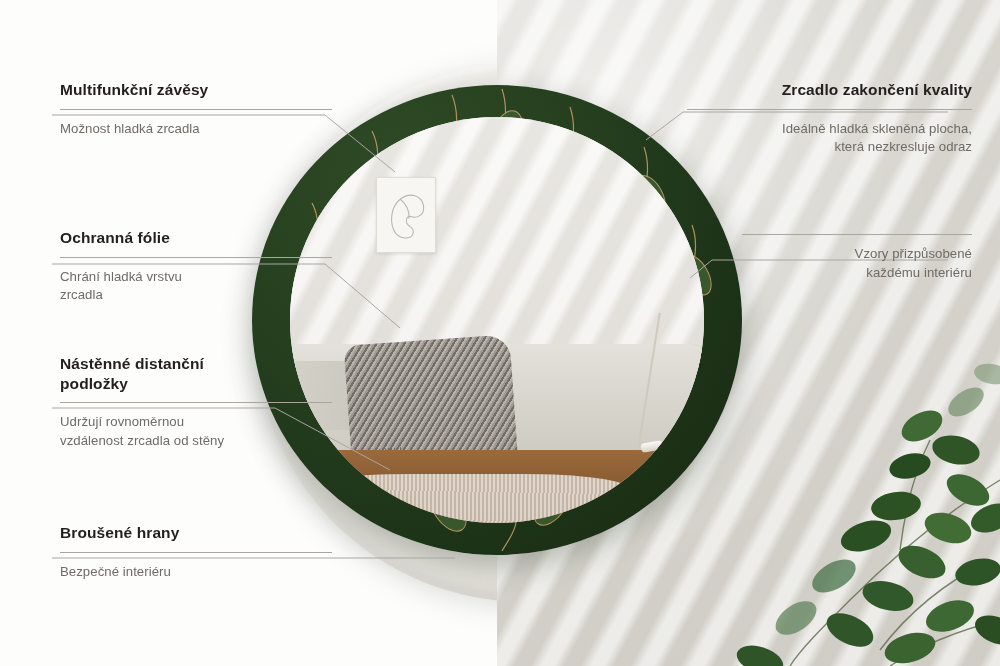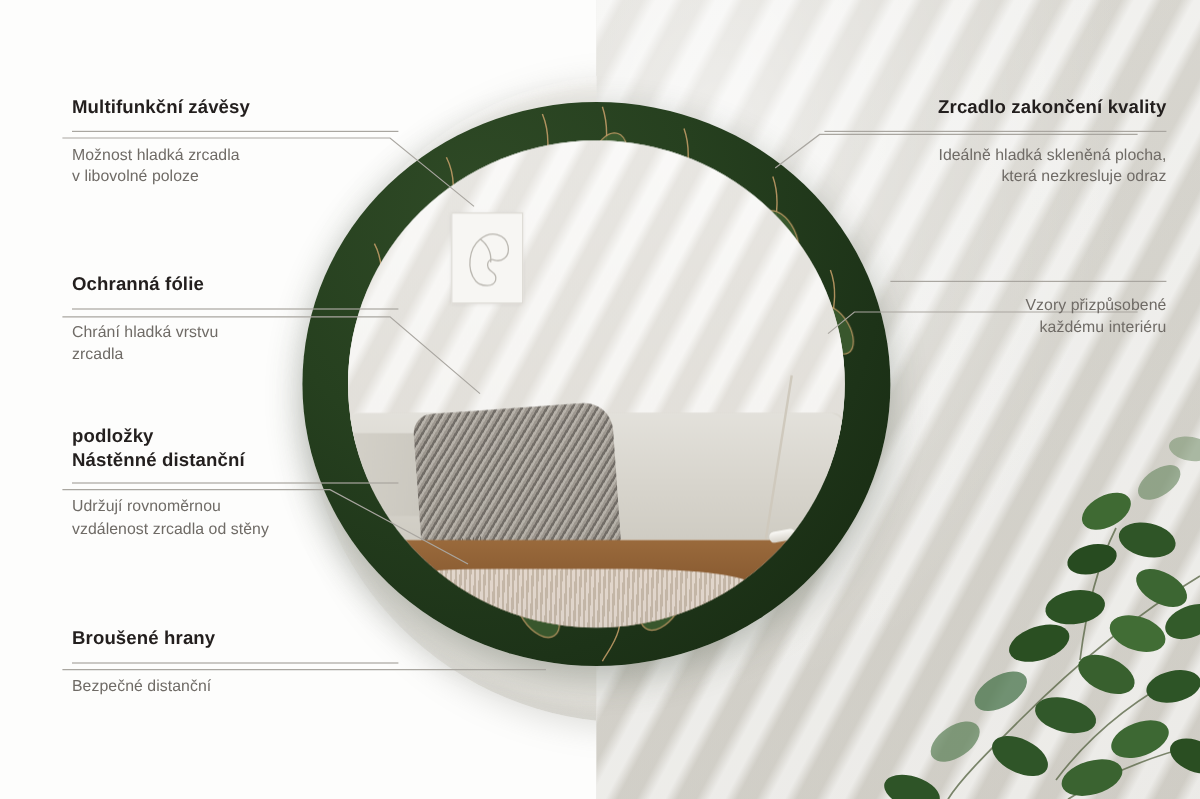--- a/index.html
+++ b/index.html
@@ -308,50 +308,49 @@
       <path d="M948,112 L683,112 L646,140"></path>
       <path d="M948,260 L712,260 L690,278"></path>
     </g>
   </svg>
 
   <div class="callout left-callout c1">
     <div class="title">Multifunkční závěsy</div>
     <div class="rule"></div>
     <div class="desc">
       <div>Možnost hladká zrcadla</div>
-      <div>v libovolné poloze</div>
     </div>
   </div>
 
   <div class="callout left-callout c2">
     <div class="title">Ochranná fólie</div>
     <div class="rule"></div>
     <div class="desc">
       <div>Chrání hladká vrstvu</div>
       <div>zrcadla</div>
     </div>
   </div>
 
   <div class="callout left-callout c3">
     <div class="title">
+      <div>Nástěnné distanční</div>
       <div>podložky</div>
-      <div>Nástěnné distanční</div>
     </div>
     <div class="rule"></div>
     <div class="desc">
       <div>Udržují rovnoměrnou</div>
       <div>vzdálenost zrcadla od stěny</div>
     </div>
   </div>
 
   <div class="callout left-callout c4">
     <div class="title">Broušené hrany</div>
     <div class="rule"></div>
     <div class="desc">
-      <div>Bezpečné distanční</div>
+      <div>Bezpečné interiéru</div>
     </div>
   </div>
 
   <div class="callout right-callout r1">
     <div class="title">Zrcadlo zakončení kvality</div>
     <div class="rule"></div>
     <div class="desc">
       <div>Ideálně hladká skleněná plocha,</div>
       <div>která nezkresluje odraz</div>
     </div>

